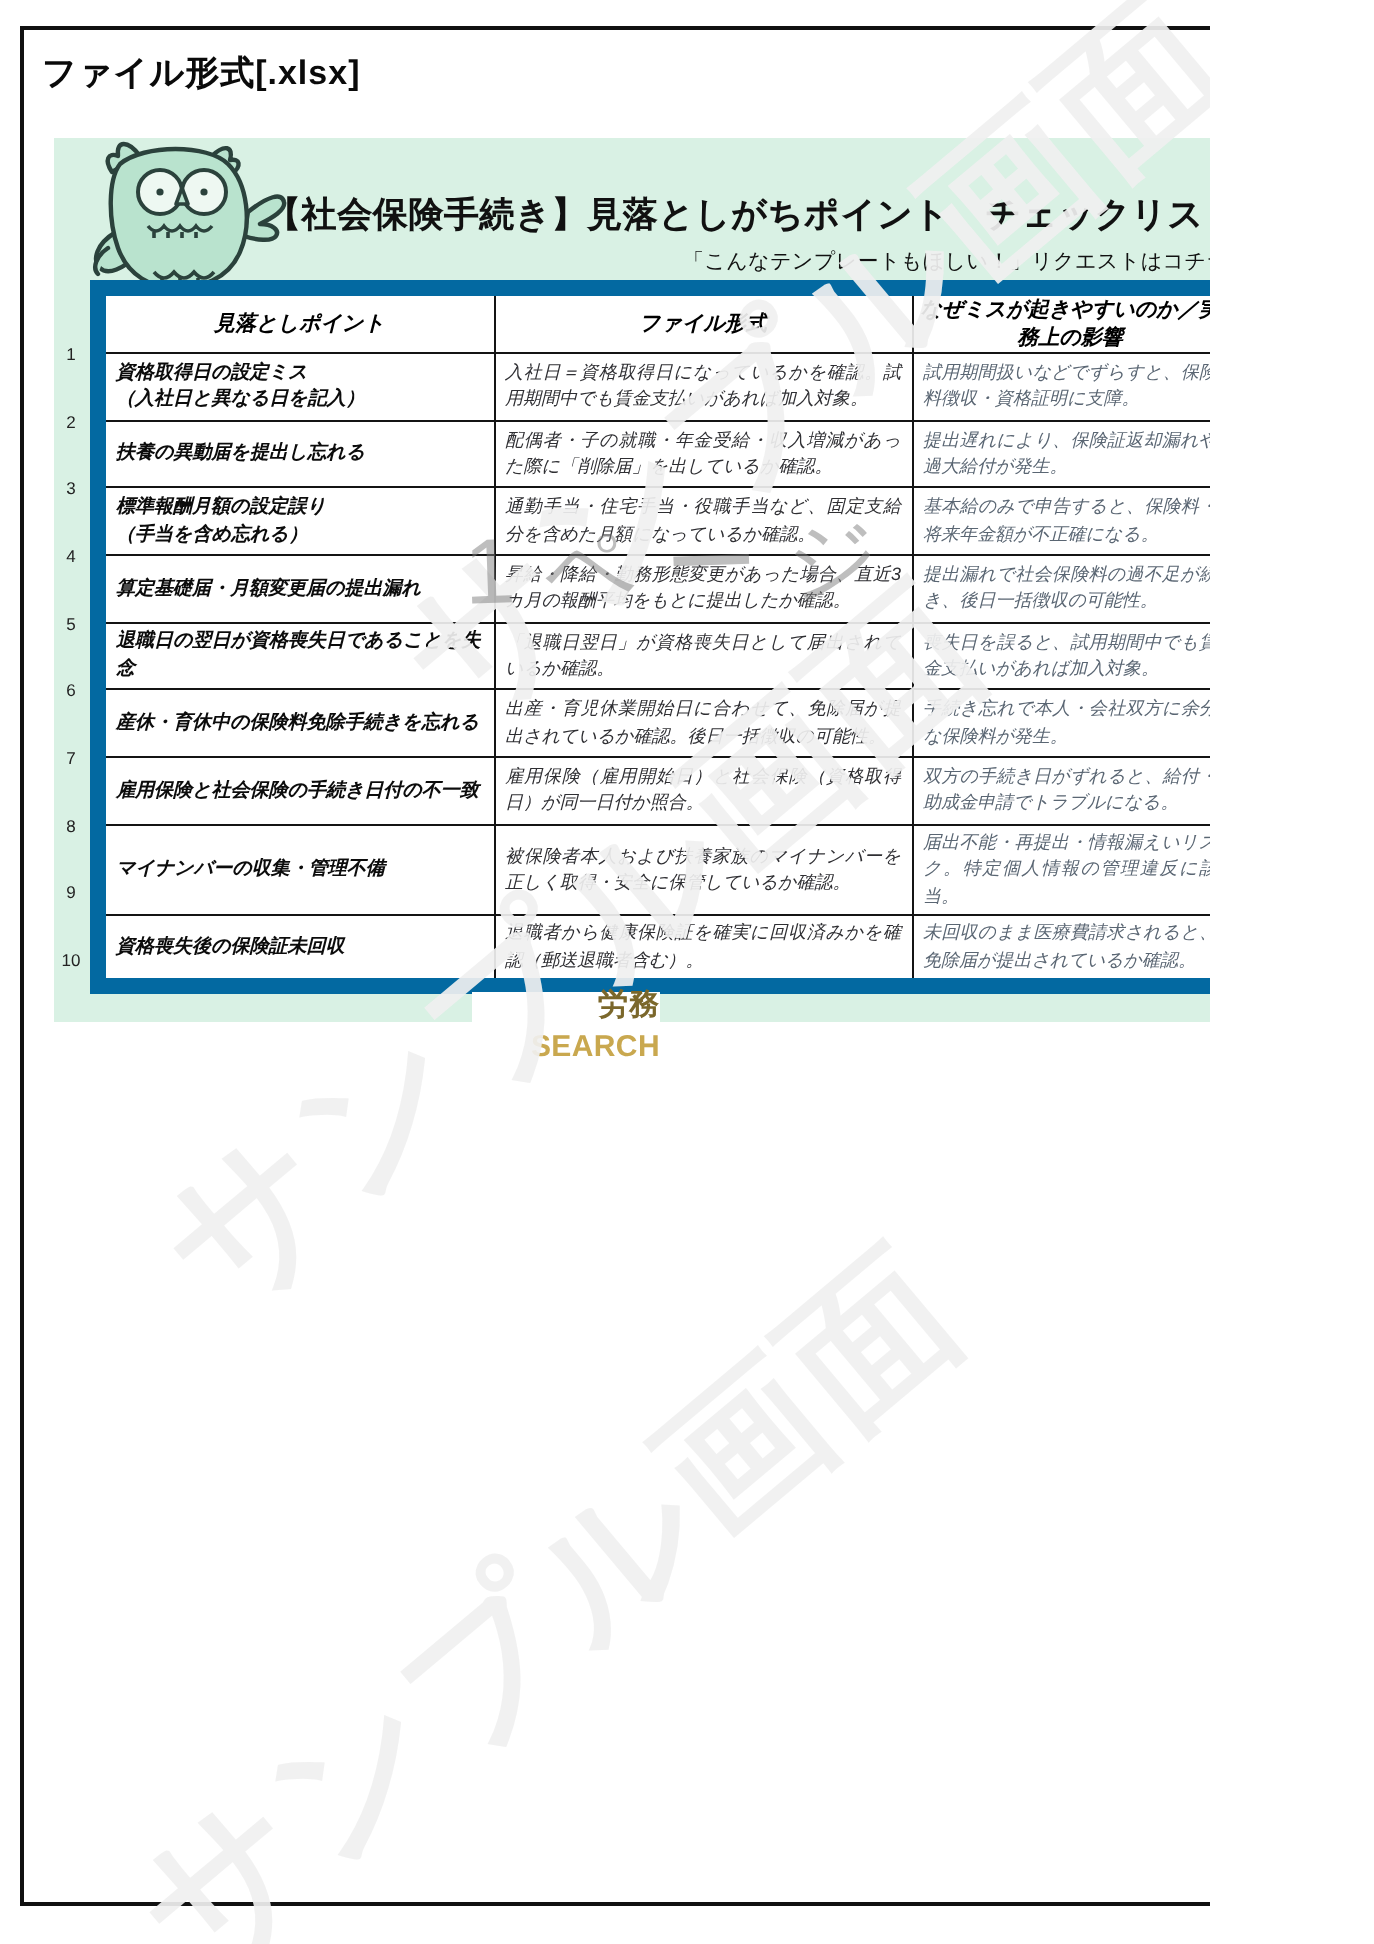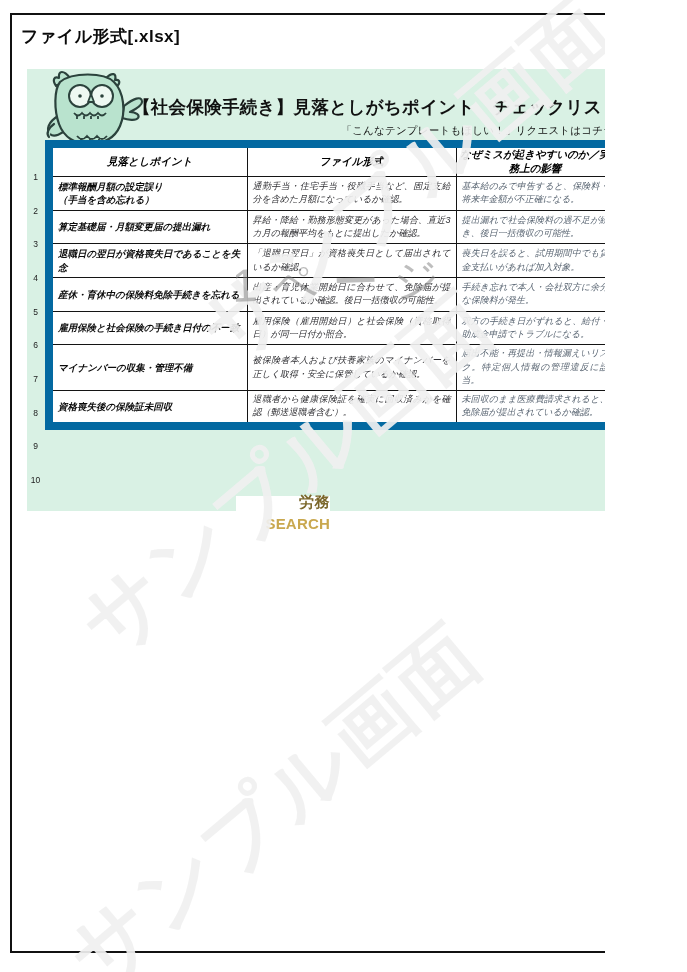--- a/index.html
+++ b/index.html
@@ -367,20 +367,33 @@
     <thead>
       <tr>
         <th>見落としポイント</th>
         <th>ファイル形式</th>
         <th>なぜミスが起きやすいのか／実務上の影響</th>
         <th>退職日翌日</th>
       </tr>
     </thead>
     <tbody>
         <tr>
+          <td class="cell-point">資格取得日の設定ミス
+（入社日と異なる日を記入）</td>
+          <td class="cell-check">入社日＝資格取得日になっているかを確認。試用期間中でも賃金支払いがあれば加入対象。</td>
+          <td class="cell-impact">試用期間扱いなどでずらすと、保険料徴収・資格証明に支障。</td>
+          <td class="cell-box"><span class="checkbox"></span></td>
+        </tr>
+        <tr>
+          <td class="cell-point">扶養の異動届を提出し忘れる</td>
+          <td class="cell-check">配偶者・子の就職・年金受給・収入増減があった際に「削除届」を出しているか確認。</td>
+          <td class="cell-impact">提出遅れにより、保険証返却漏れや過大給付が発生。</td>
+          <td class="cell-box"><span class="checkbox"></span></td>
+        </tr>
+        <tr>
           <td class="cell-point">標準報酬月額の設定誤り
 （手当を含め忘れる）</td>
           <td class="cell-check">通勤手当・住宅手当・役職手当など、固定支給分を含めた月額になっているか確認。</td>
           <td class="cell-impact">基本給のみで申告すると、保険料・将来年金額が不正確になる。</td>
           <td class="cell-box"><span class="checkbox"></span></td>
         </tr>
         <tr>
           <td class="cell-point">算定基礎届・月額変更届の提出漏れ</td>
           <td class="cell-check">昇給・降給・勤務形態変更があった場合、直近3カ月の報酬平均をもとに提出したか確認。</td>
           <td class="cell-impact">提出漏れで社会保険料の過不足が続き、後日一括徴収の可能性。</td>

